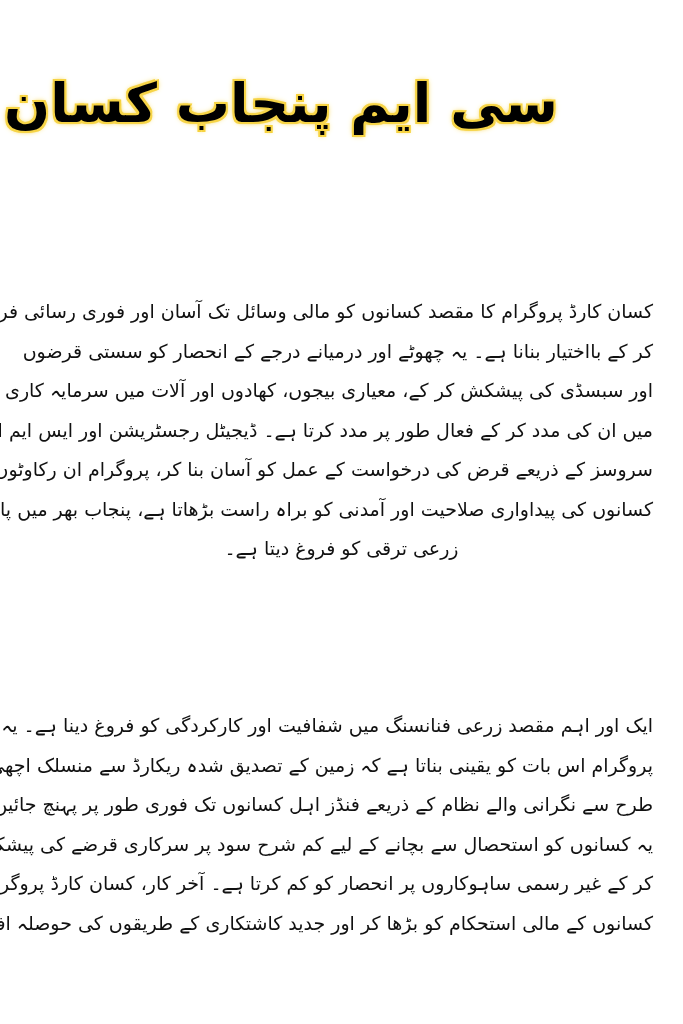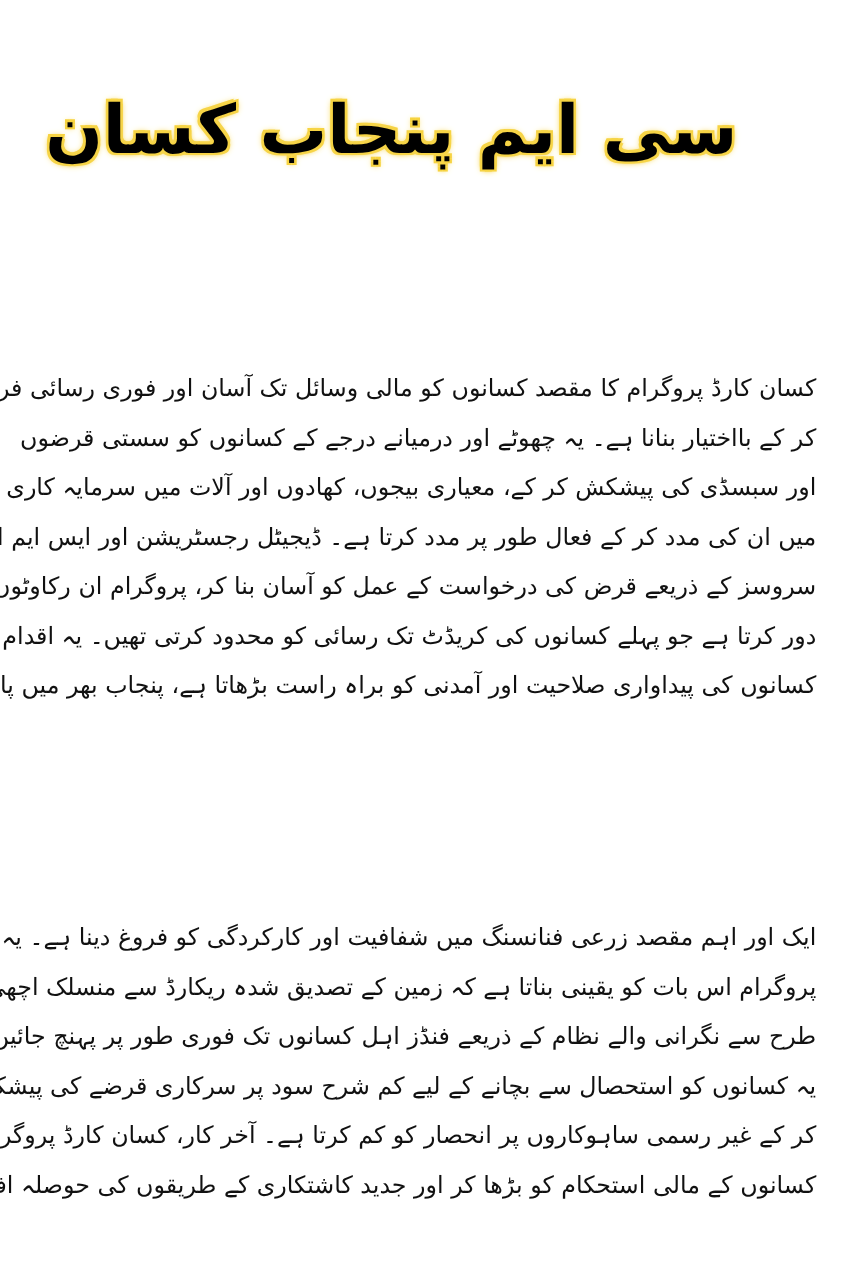--- a/index.html
+++ b/index.html
@@ -19,21 +19,20 @@
       position: absolute;
       inset: 0;
       direction: rtl;
     }
     .title-block {
       position: absolute;
       top: 58px;
       left: 0;
       width: 562px;
       text-align: center;
-      padding-left: 32px;
     }
     .title-line {
       font-family: "DejaVu Sans", sans-serif;
       font-weight: bold;
       font-size: 54px;
       line-height: 92px;
       color: #000000;
       text-shadow:
         0 0 3px #f7d23a,
         0 0 5px #f7d23a,
@@ -48,47 +47,47 @@
       position: absolute;
       left: 30px;
       width: 623px;
       text-align: center;
       font-family: "DejaVu Sans", sans-serif;
       font-size: 19px;
       line-height: 39.5px;
       color: #111111;
     }
     .para-1 { top: 292px; }
-    .para-2 { top: 731px; }
+    .para-2 { top: 706px; }
     .line {
       display: block;
       white-space: nowrap;
       text-align-last: justify;
     }
     .line.last {
       text-align-last: center;
     }
   </style>
 </head>
 <body>
 
 <div class="page">
 
   <div class="title-block">
     <div class="title-line">سی ایم پنجاب کسان</div>
   </div>
 
   <div class="paragraph para-1">
     <span class="line">کسان کارڈ پروگرام کا مقصد کسانوں کو مالی وسائل تک آسان اور فوری رسائی فراہم</span>
-    <span class="line">کر کے بااختیار بنانا ہے۔ یہ چھوٹے اور درمیانے درجے کے کسانوں کو سستی قرضوں</span>
+    <span class="line">کر کے بااختیار بنانا ہے۔ یہ چھوٹے اور درمیانے درجے کے انحصار کو سستی قرضوں</span>
     <span class="line">اور سبسڈی کی پیشکش کر کے، معیاری بیجوں، کھادوں اور آلات میں سرمایہ کاری کرنے</span>
     <span class="line">میں ان کی مدد کر کے فعال طور پر مدد کرتا ہے۔ ڈیجیٹل رجسٹریشن اور ایس ایم ایس</span>
     <span class="line">سروسز کے ذریعے قرض کی درخواست کے عمل کو آسان بنا کر، پروگرام ان رکاوٹوں کو</span>
-    <span class="line">دور کرتا ہے جو پہلے کسانوں کی کریڈٹ تک رسائی کو محدود کرتی تھیں۔ یہ اقدام</span>
     <span class="line">کسانوں کی پیداواری صلاحیت اور آمدنی کو براہ راست بڑھاتا ہے، پنجاب بھر میں پائیدار</span>
+    <span class="line last">زرعی ترقی کو فروغ دیتا ہے۔</span>
   </div>
 
   <div class="paragraph para-2">
     <span class="line">ایک اور اہم مقصد زرعی فنانسنگ میں شفافیت اور کارکردگی کو فروغ دینا ہے۔ یہ</span>
     <span class="line">پروگرام اس بات کو یقینی بناتا ہے کہ زمین کے تصدیق شدہ ریکارڈ سے منسلک اچھی</span>
     <span class="line">طرح سے نگرانی والے نظام کے ذریعے فنڈز اہل کسانوں تک فوری طور پر پہنچ جائیں۔</span>
     <span class="line">یہ کسانوں کو استحصال سے بچانے کے لیے کم شرح سود پر سرکاری قرضے کی پیشکش</span>
     <span class="line">کر کے غیر رسمی ساہوکاروں پر انحصار کو کم کرتا ہے۔ آخر کار، کسان کارڈ پروگرام</span>
     <span class="line">کسانوں کے مالی استحکام کو بڑھا کر اور جدید کاشتکاری کے طریقوں کی حوصلہ افزائی</span>
   </div>

